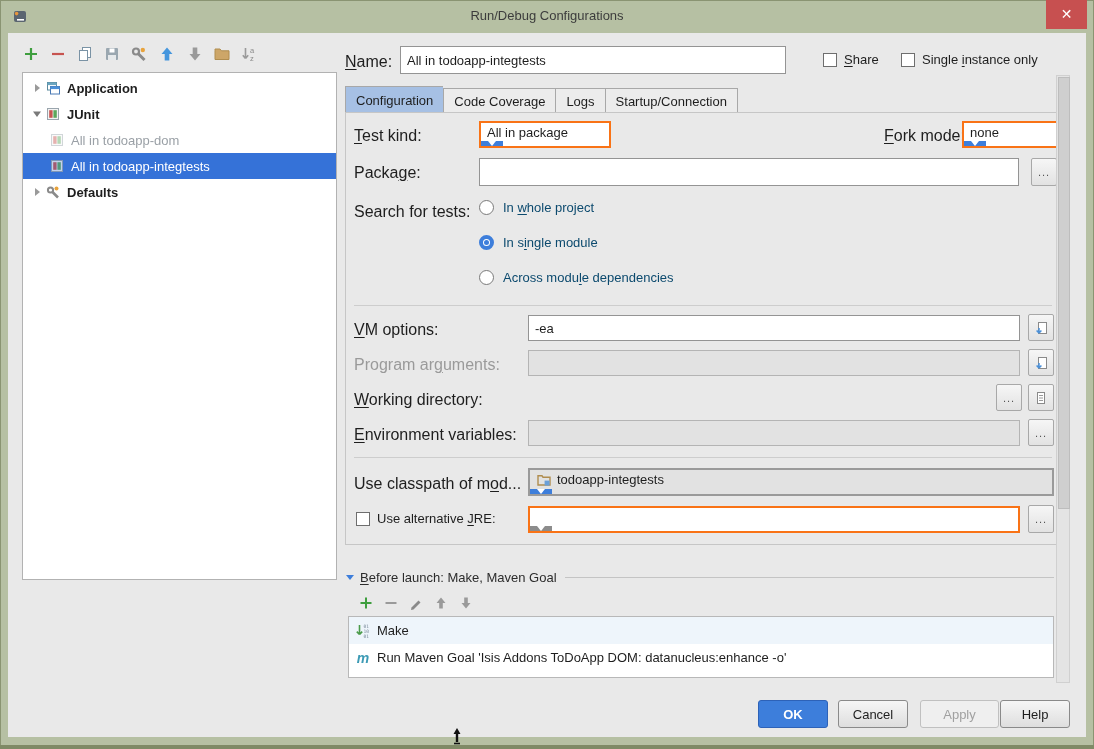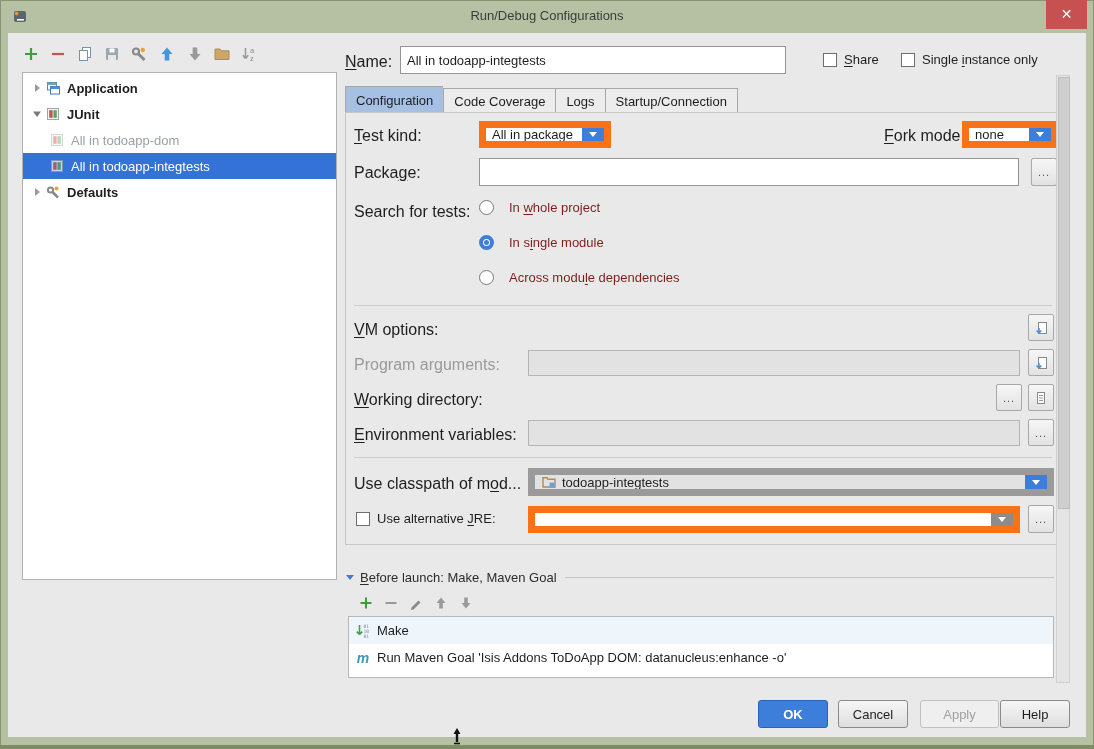--- a/index.html
+++ b/index.html
@@ -30,37 +30,37 @@
   .trow.sel{background:#3572d8;}
   .trow.sel .tlabel{color:#fff;}
   
   .lbl{position:absolute;font-size:16px;color:#1e1e1e;white-space:nowrap;}
   .lbl.dim{color:#9a9a9a;}
   u{text-underline-offset:2px;}
   .fld{position:absolute;background:#fff;border:1px solid #949494;box-sizing:border-box;
     font-size:13px;color:#1e1e1e;padding:0 6px;font-family:inherit;}
   .fld.disabled{background:#e2e2e2;border-color:#b4b4b4;}
   input.fld{outline:none;}
-  .combo{position:absolute;display:flex;box-sizing:border-box;border:7px solid #f97316;background:#fff;}
+  .combo{position:absolute;display:flex;box-sizing:border-box;border:2px solid #f97316;background:#fff;flex-direction:column;}
   .combo .cval{flex:1;display:flex;align-items:center;padding:0 6px;font-size:13px;color:#1e1e1e;gap:5px;overflow:hidden;white-space:nowrap;}
   .combo.gray{background:#e2e2e2;border-color:#9a9a9a;}
   .cbtn{width:22px;display:flex;align-items:center;justify-content:center;background:#3d7edb;}
   .cbtn.graybtn{background:#8c8c8c;}
   .cbtn .tri{width:0;height:0;border-left:4px solid transparent;border-right:4px solid transparent;border-top:5px solid #fff;}
   .sqbtn{position:absolute;background:linear-gradient(180deg,#f6f6f6,#e2e2e2);border:1px solid #a8a8a8;
     box-sizing:border-box;border-radius:2px;display:flex;align-items:center;justify-content:center;
     font-size:11px;color:#555;letter-spacing:1px;}
   .sep{position:absolute;height:1px;background:#cdcdcd;}
   
   .chk{width:14px;height:14px;background:#fff;border:1px solid #6e6e6e;box-sizing:border-box;display:inline-block;}
   .chkrow{position:absolute;display:flex;align-items:center;gap:7px;font-size:13px;color:#1e1e1e;}
   .radio{width:15px;height:15px;border-radius:50%;border:1px solid #7a7a7a;background:#fff;box-sizing:border-box;position:relative;}
   .radio.sel{border:4px solid #3d7edb;}
   .radio.sel::after{content:"";position:absolute;left:1px;top:1px;width:5px;height:5px;border-radius:50%;background:#3d7edb;}
-  .radiorow{position:absolute;display:flex;align-items:center;gap:15px;font-size:13px;color:#7f1d1d;}
+  .radiorow{position:absolute;display:flex;align-items:center;gap:9px;font-size:13px;color:#0c4a6e;}
   
   .tabs{position:absolute;left:337px;top:53px;display:flex;align-items:flex-end;height:27px;}
   .tab{height:25px;line-height:25px;padding:0 10px;font-size:13px;color:#1e1e1e;background:#ececec;
     border:1px solid #a8a8a8;border-right:none;box-sizing:border-box;}
   .tab:last-child{border-right:1px solid #a8a8a8;}
   .tab.sel{background:#a6c0e4;height:27px;line-height:27px;}
   .panel{position:absolute;left:337px;top:79px;width:716px;height:433px;border:1px solid #c6c6c6;box-sizing:border-box;}
   
   .bl-header{position:absolute;left:338px;top:537px;display:flex;align-items:center;font-size:13px;color:#2c2c2c;width:708px;}
   .bl-header .tri{width:0;height:0;border-left:4px solid transparent;border-right:4px solid transparent;
@@ -271,20 +271,21 @@
         <span>In s<u>i</u>ngle module</span>
       </span>
       <span class="radiorow" style="left:133px;top:157px">
         <span class="radio"></span>
         <span>Across modu<u>l</u>e dependencies</span>
       </span>
 
       <span class="sep" style="left:8px;top:192px;width:698px"></span>
 
       <span class="lbl" style="left:8px;top:208px"><u>V</u>M options:</span>
+      <input class="fld" style="left: 182px; top: 202px; width: 492px; height: 26px;" value="-ea">
       <span class="sqbtn" style="left:682px;top:201px;width:26px;height:27px">
           <svg width="16" height="16">
             <rect x="5.5" y="2.5" width="8" height="11" fill="#fff" stroke="#8a8a8a"></rect>
             <path d="M6 8 V12.5 M6 13 L3.6 10.4 M6 13 L8.4 10.4" stroke="#4a90d9" stroke-width="1.5" fill="none"></path>
           </svg>
         </span>
 
       <span class="lbl dim" style="left:8px;top:243px">Program ar<u>g</u>uments:</span>
       <input class="fld disabled" style="left: 182px; top: 237px; width: 492px; height: 26px;" disabled="" value="">
       <span class="sqbtn" style="left:682px;top:236px;width:26px;height:27px">

